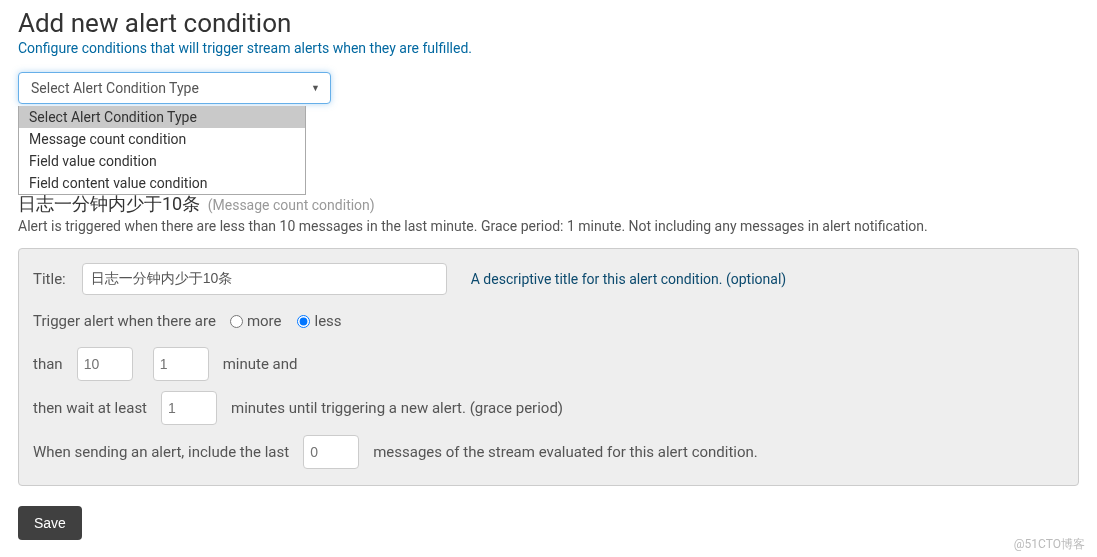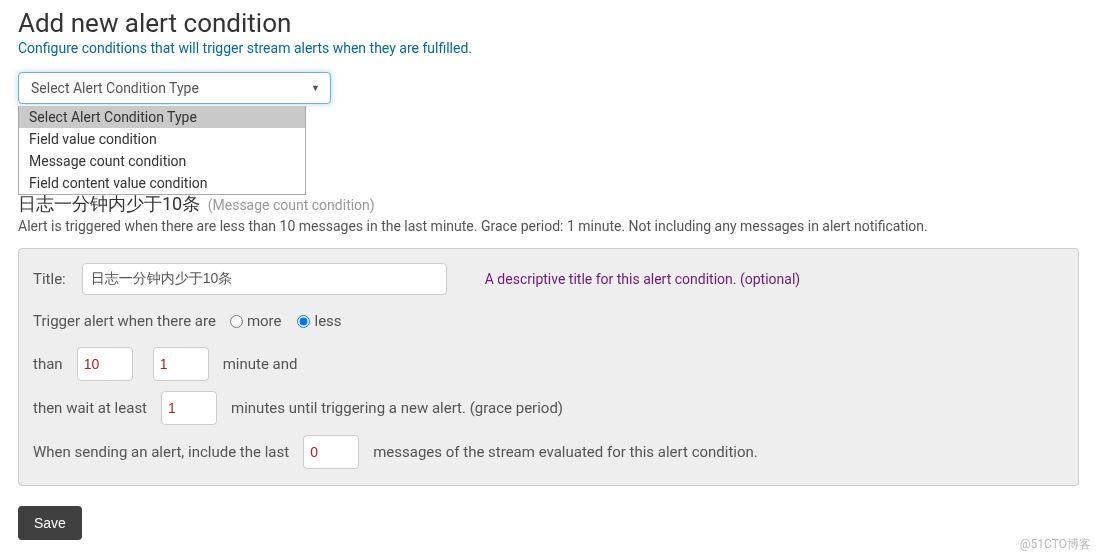--- a/index.html
+++ b/index.html
@@ -119,66 +119,66 @@
     }
     .text-input.title-field { width: 365px; }
     .num-input {
       border: 1px solid #ccc;
       border-radius: 4px;
       padding: 16px 6px;
       width: 56px;
       height: 24px;
       font-size: 14px;
       background: #fff;
-      color: #b91c1c;
+      color: #737373;
       margin: 0 6px;
     }
     .help-text {
       font-size: 14px;
-      color: #701a75;
-      margin-left: 30px;
+      color: #0c4a6e;
+      margin-left: 16px;
     }
     .radio-wrap {
       display: inline-flex;
       align-items: center;
       margin: 0 4px;
     }
     .radio-wrap input { margin-right: 4px; }
     .save-btn {
       margin-top: 20px;
       background: #404040;
       color: #fff;
       border: none;
       border-radius: 4px;
       padding: 9px 16px;
       font-size: 14px;
       cursor: pointer;
     }
     .watermark {
       position: absolute;
-      right: 6px;
+      right: 12px;
       bottom: 4px;
       font-size: 12px;
       color: #bbb;
     }
   </style>
 </head>
 <body>
 
 
 
 <h1 class="page-title">Add new alert condition</h1>
 <div class="subtitle">Configure conditions that will trigger stream alerts when they are fulfilled.</div>
 
 <div class="select-wrap">
   <div class="select-box">Select Alert Condition Type</div>
   <div class="select-dropdown">
     <div class="select-option highlight">Select Alert Condition Type</div>
+    <div class="select-option">Message count condition</div>
     <div class="select-option">Field value condition</div>
-    <div class="select-option">Message count condition</div>
     <div class="select-option">Field content value condition</div>
   </div>
 </div>
 
 <div class="section-heading">ons</div>
 
 <div class="condition-block">
   <div class="cond-title-line">
     <span class="cond-title">日志一分钟内少于10条</span>
     <span class="cond-type-label">(Message count condition)</span>

